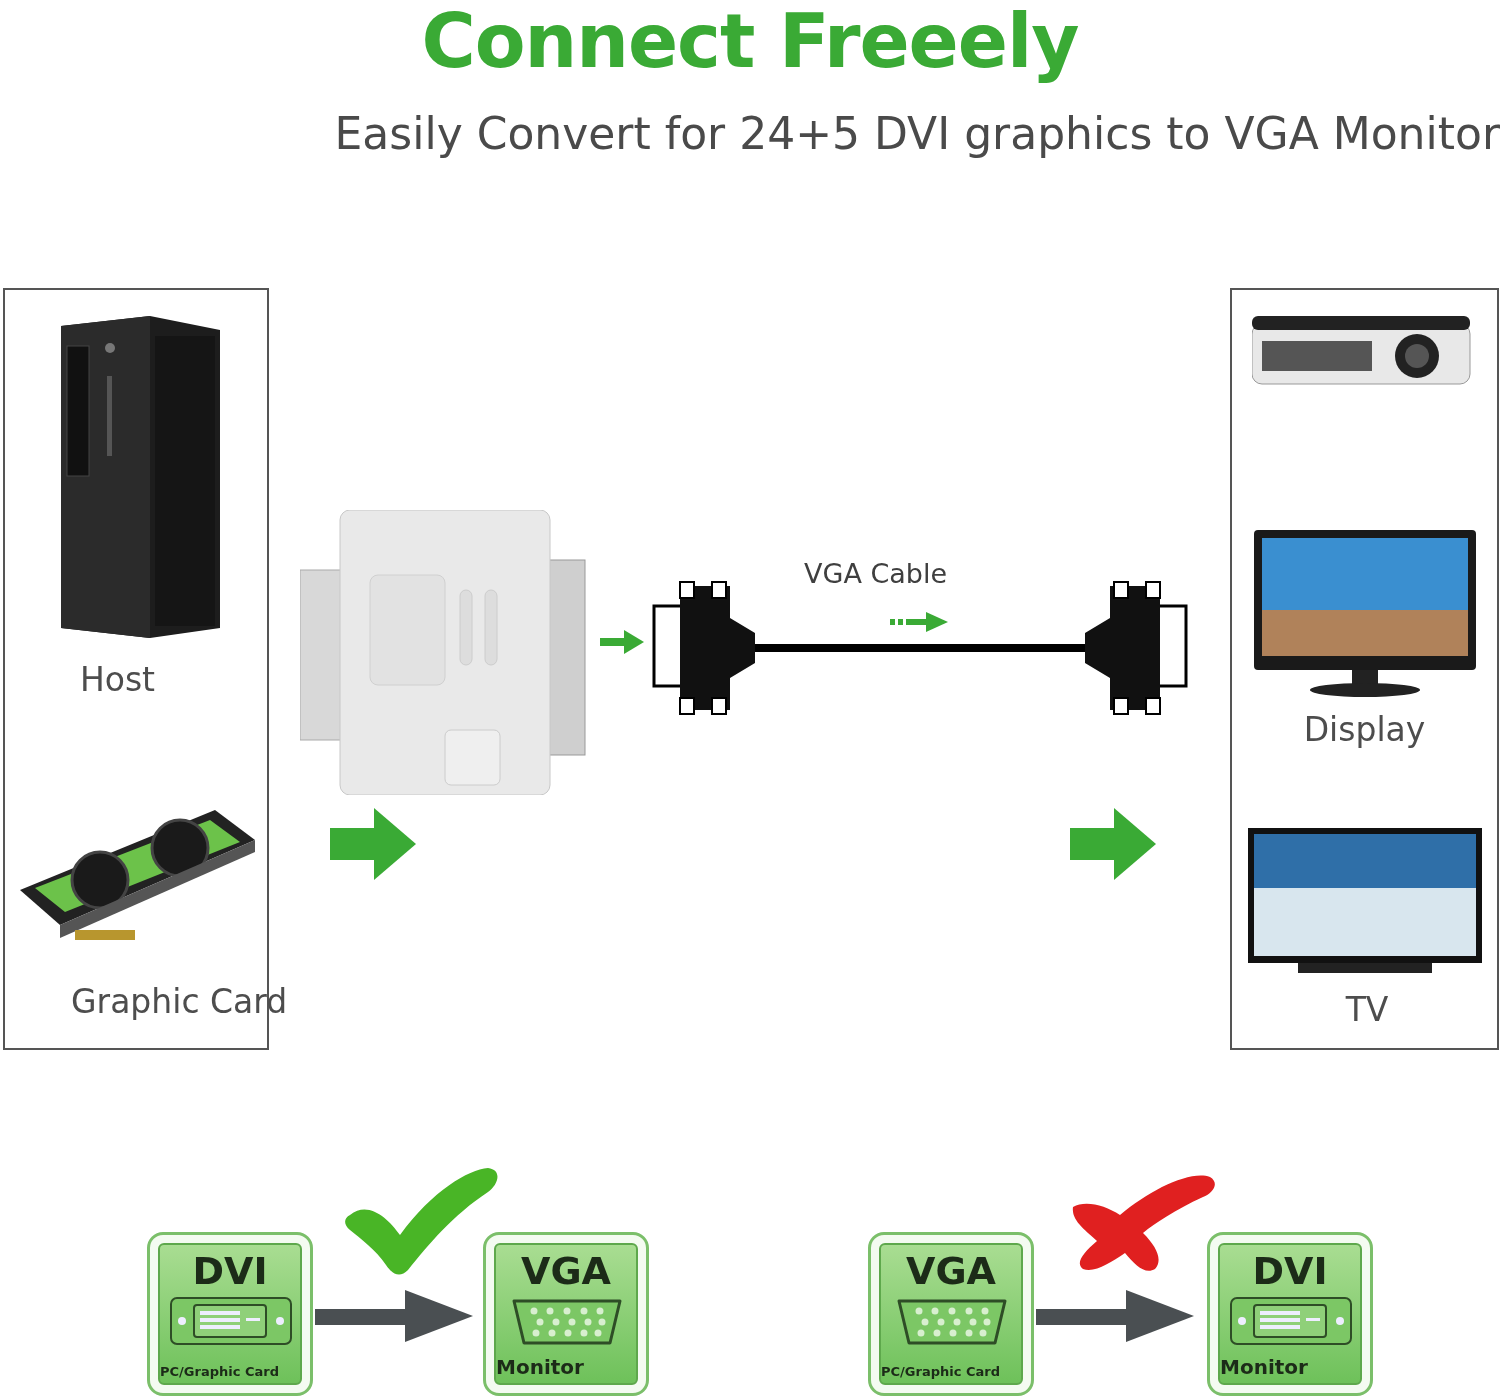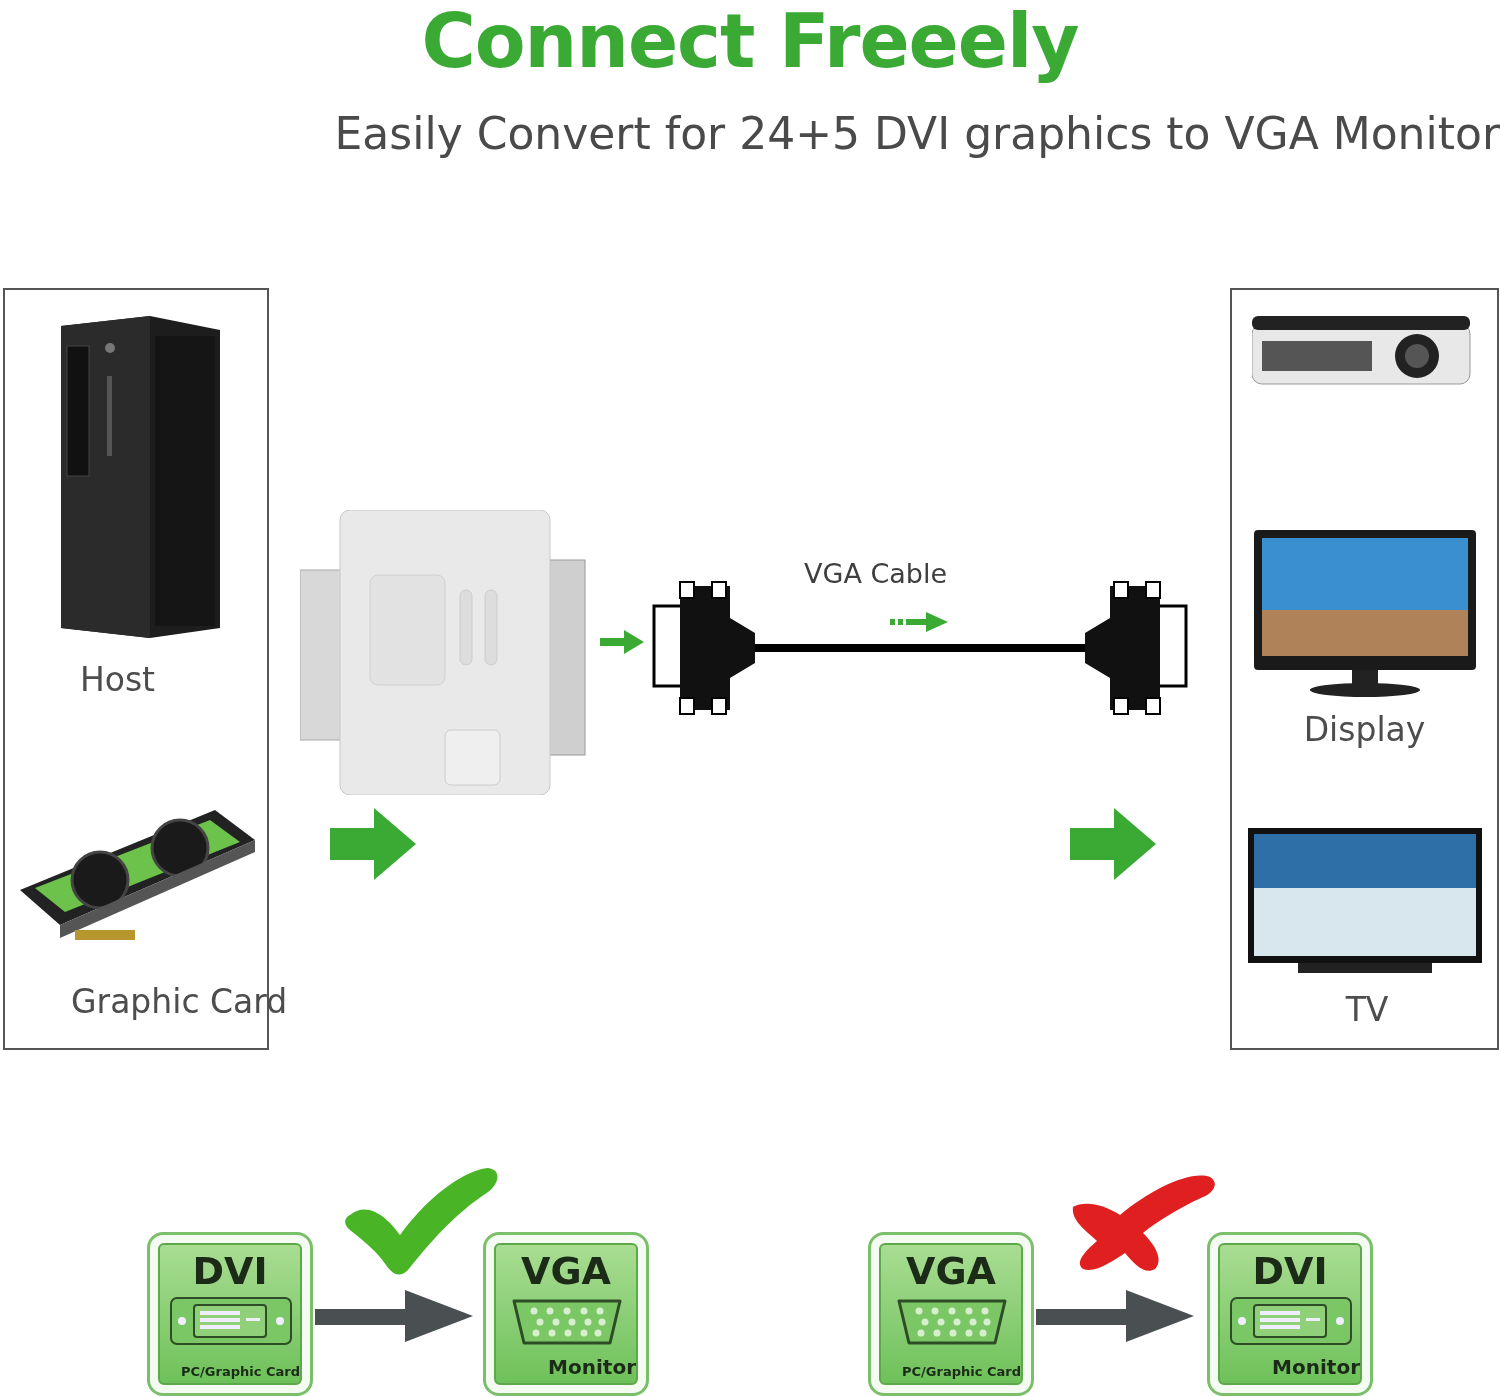--- a/index.html
+++ b/index.html
@@ -5,21 +5,21 @@
   html,body{margin:0;padding:0;background:#ffffff;}
   body{width:1500px;height:1396px;position:relative;overflow:hidden;font-family:"DejaVu Sans","Liberation Sans",sans-serif;}
   .abs{position:absolute;}
   .title{left:0;width:1500px;top:-2px;text-align:center;color:#3aaa35;font-weight:bold;font-size:74px;letter-spacing:-1px;}
   .subtitle{left:0;width:1500px;top:108px;text-align:right;color:#4a4a4a;font-size:44px;}
   .panel{border:2px solid #555;background:#fff;}
   .lbl{color:#4d4d4d;font-size:33px;text-align:center;}
   .card{width:160px;height:158px;border:3px solid #7bbf6a;border-radius:16px;background:#f4fbf1;}
   .card-inner{position:absolute;left:8px;top:8px;right:8px;bottom:8px;border-radius:6px;background:linear-gradient(#a9dd92,#6ec15a);border:2px solid #5ea84c;text-decoration:underline;}
   .card-title{position:absolute;left:0;right:0;top:4px;text-align:center;font-weight:bold;font-size:38px;color:#1c2b18;}
-  .card-sub{position:absolute;left:0;right:0;bottom:4px;text-align:right;font-weight:bold;color:#1c2b18;}
+  .card-sub{position:absolute;left:0;right:0;bottom:4px;text-align:left;font-weight:bold;color:#1c2b18;}
 </style>
 </head>
 <body>
 
 <div class="abs title">Connect Freeely</div>
 <div class="abs subtitle">Easily Convert for 24+5 DVI graphics to VGA Monitor</div>
 
 <div class="abs panel" style="left:3px;top:288px;width:262px;height:758px;">
   <svg class="abs" style="left:50px;top:26px;" width="170" height="325" viewBox="0 0 170 325">
     <polygon points="6,10 95,0 165,14 165,312 95,322 6,312" fill="#1d1d1d"></polygon>

